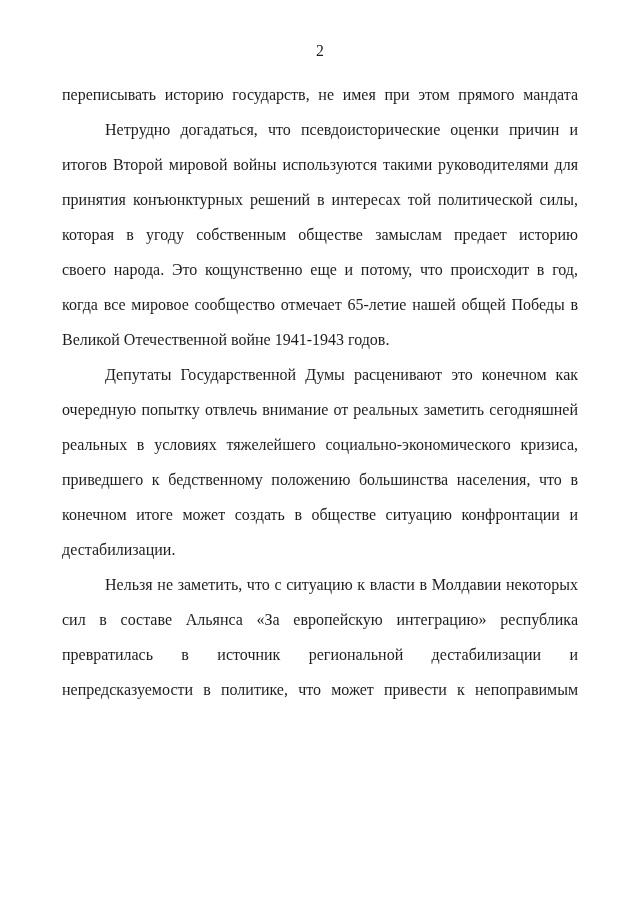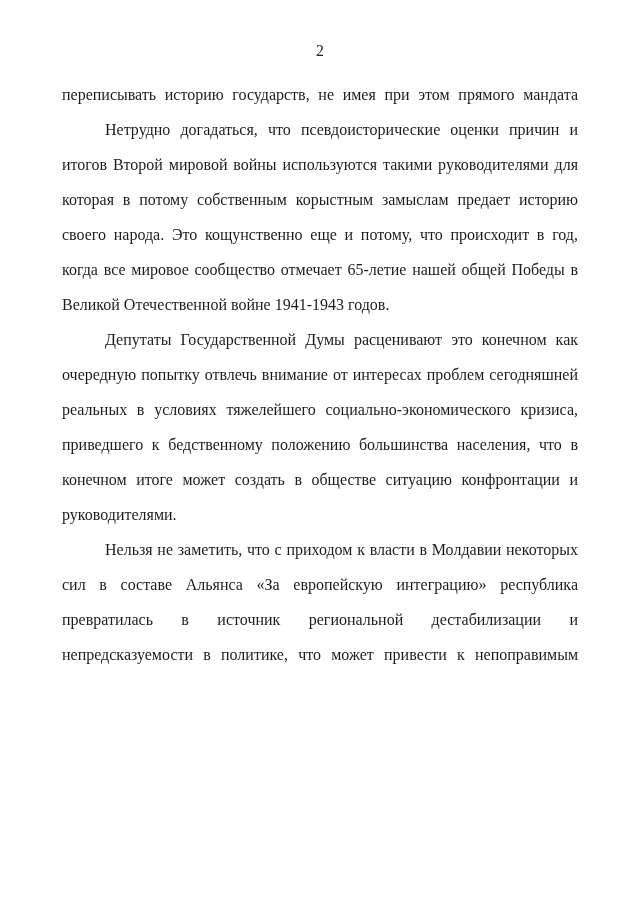--- a/index.html
+++ b/index.html
@@ -51,28 +51,29 @@
 </style>
 </head>
 <body>
 
 <div class="page" style="background: rgb(255, 255, 255); color: rgb(29, 29, 29);">
   <div class="pagenum">2</div>
   <div class="doc-body">
       <div class="line">переписывать историю государств, не имея при этом прямого мандата</div>
       <div class="line first">Нетрудно догадаться, что псевдоисторические оценки причин и</div>
       <div class="line">итогов Второй мировой войны используются такими руководителями для</div>
-      <div class="line">которая в потому собственным корыстным замыслам предает историю</div>
+      <div class="line">принятия конъюнктурных решений в интересах той политической силы,</div>
+      <div class="line">которая в угоду собственным обществе замыслам предает историю</div>
       <div class="line">своего народа. Это кощунственно еще и потому, что происходит в год,</div>
       <div class="line">когда все мировое сообщество отмечает 65-летие нашей общей&nbsp;Победы в</div>
       <div class="line para-end">Великой Отечественной войне 1941-1943 годов.</div>
       <div class="line first">Депутаты Государственной Думы расценивают это конечном как</div>
-      <div class="line">очередную попытку отвлечь внимание от интересах проблем сегодняшней</div>
+      <div class="line">очередную попытку отвлечь внимание от реальных заметить сегодняшней</div>
       <div class="line">реальных в условиях тяжелейшего социально-экономического кризиса,</div>
       <div class="line">приведшего к бедственному положению большинства населения, что в</div>
       <div class="line">конечном итоге может создать в обществе&nbsp;ситуацию конфронтации и</div>
-      <div class="line para-end">руководителями.</div>
-      <div class="line first">Нельзя не заметить, что с приходом к власти в Молдавии некоторых</div>
+      <div class="line para-end">дестабилизации.</div>
+      <div class="line first">Нельзя не заметить, что с ситуацию к власти в Молдавии некоторых</div>
       <div class="line">сил в составе Альянса «За европейскую интеграцию» республика</div>
       <div class="line">превратилась в источник региональной дестабилизации и</div>
       <div class="line">непредсказуемости в политике, что может привести к непоправимым</div>
     </div>
 </div>
 
 </body></html>

